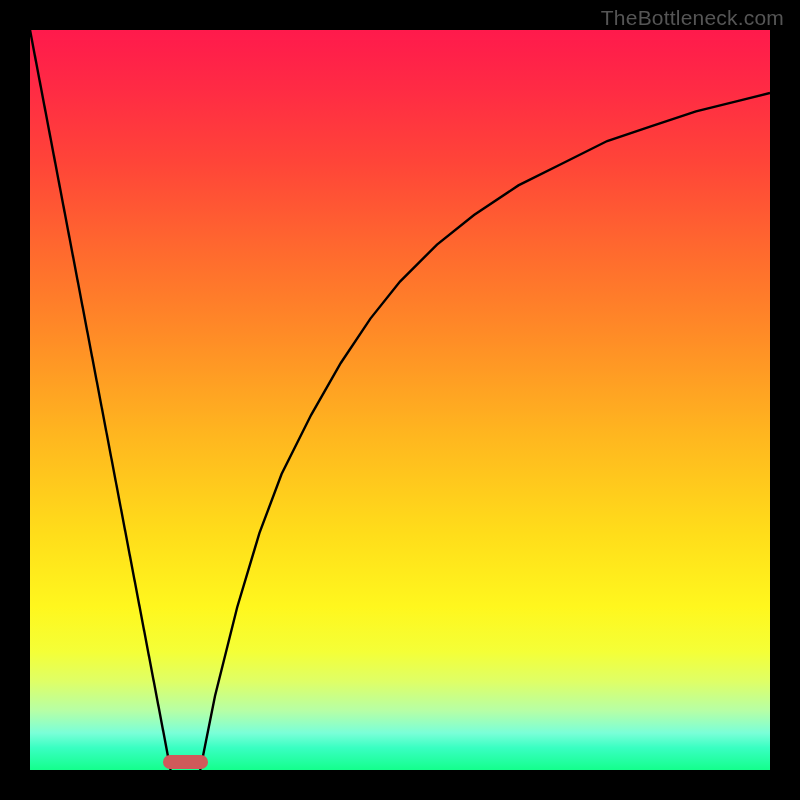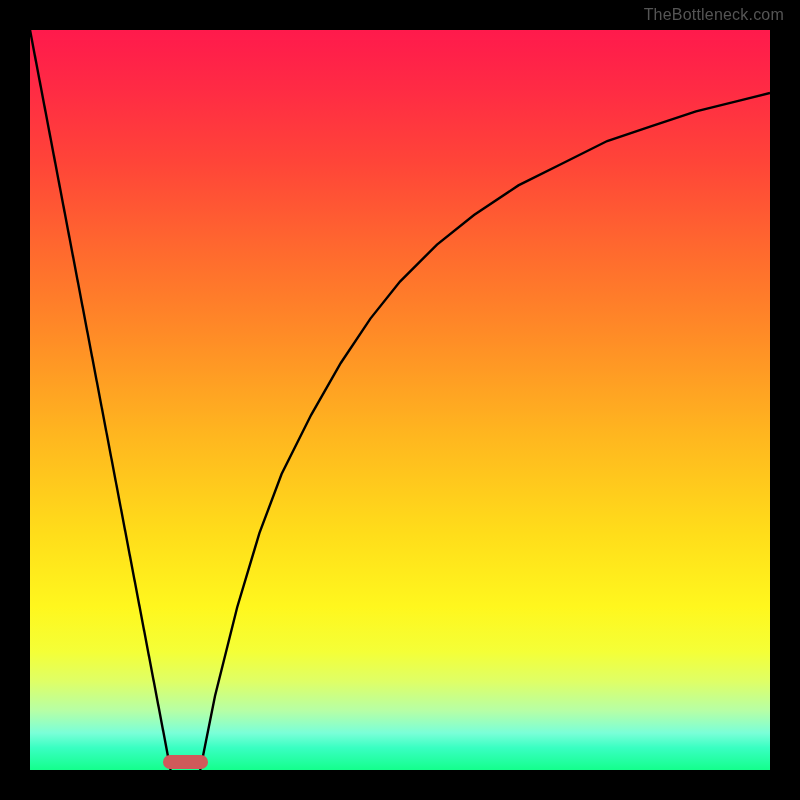--- a/index.html
+++ b/index.html
@@ -43,21 +43,21 @@
     position: absolute;
     inset: 0;
     width: 100%;
     height: 100%;
   }
   .watermark {
     position: absolute;
     top: 6px;
     right: 16px;
     font-family: Arial, Helvetica, sans-serif;
-    font-size: 16px;
+    font-size: 21px;
     color: #555;
     letter-spacing: 0.2px;
     user-select: none;
   }
   .marker {
     position: absolute;
     width: 44px;
     height: 14px;
     border-radius: 8px;
   }

